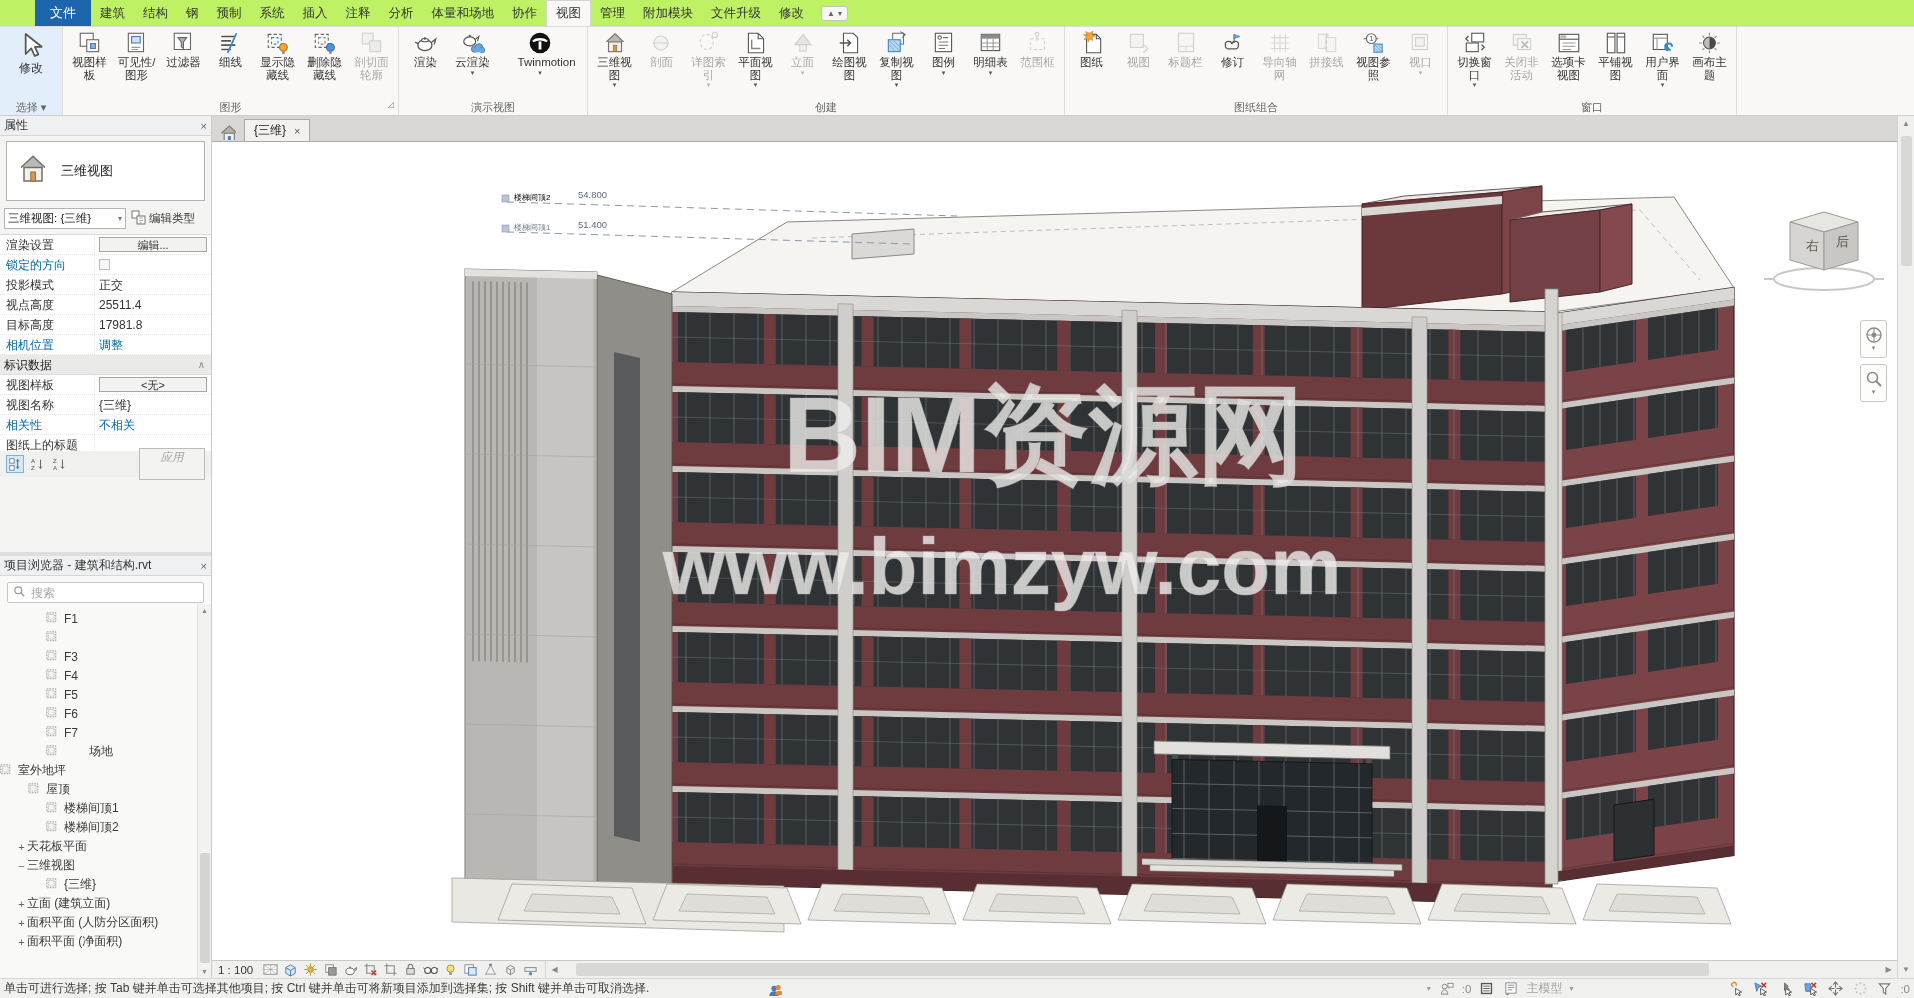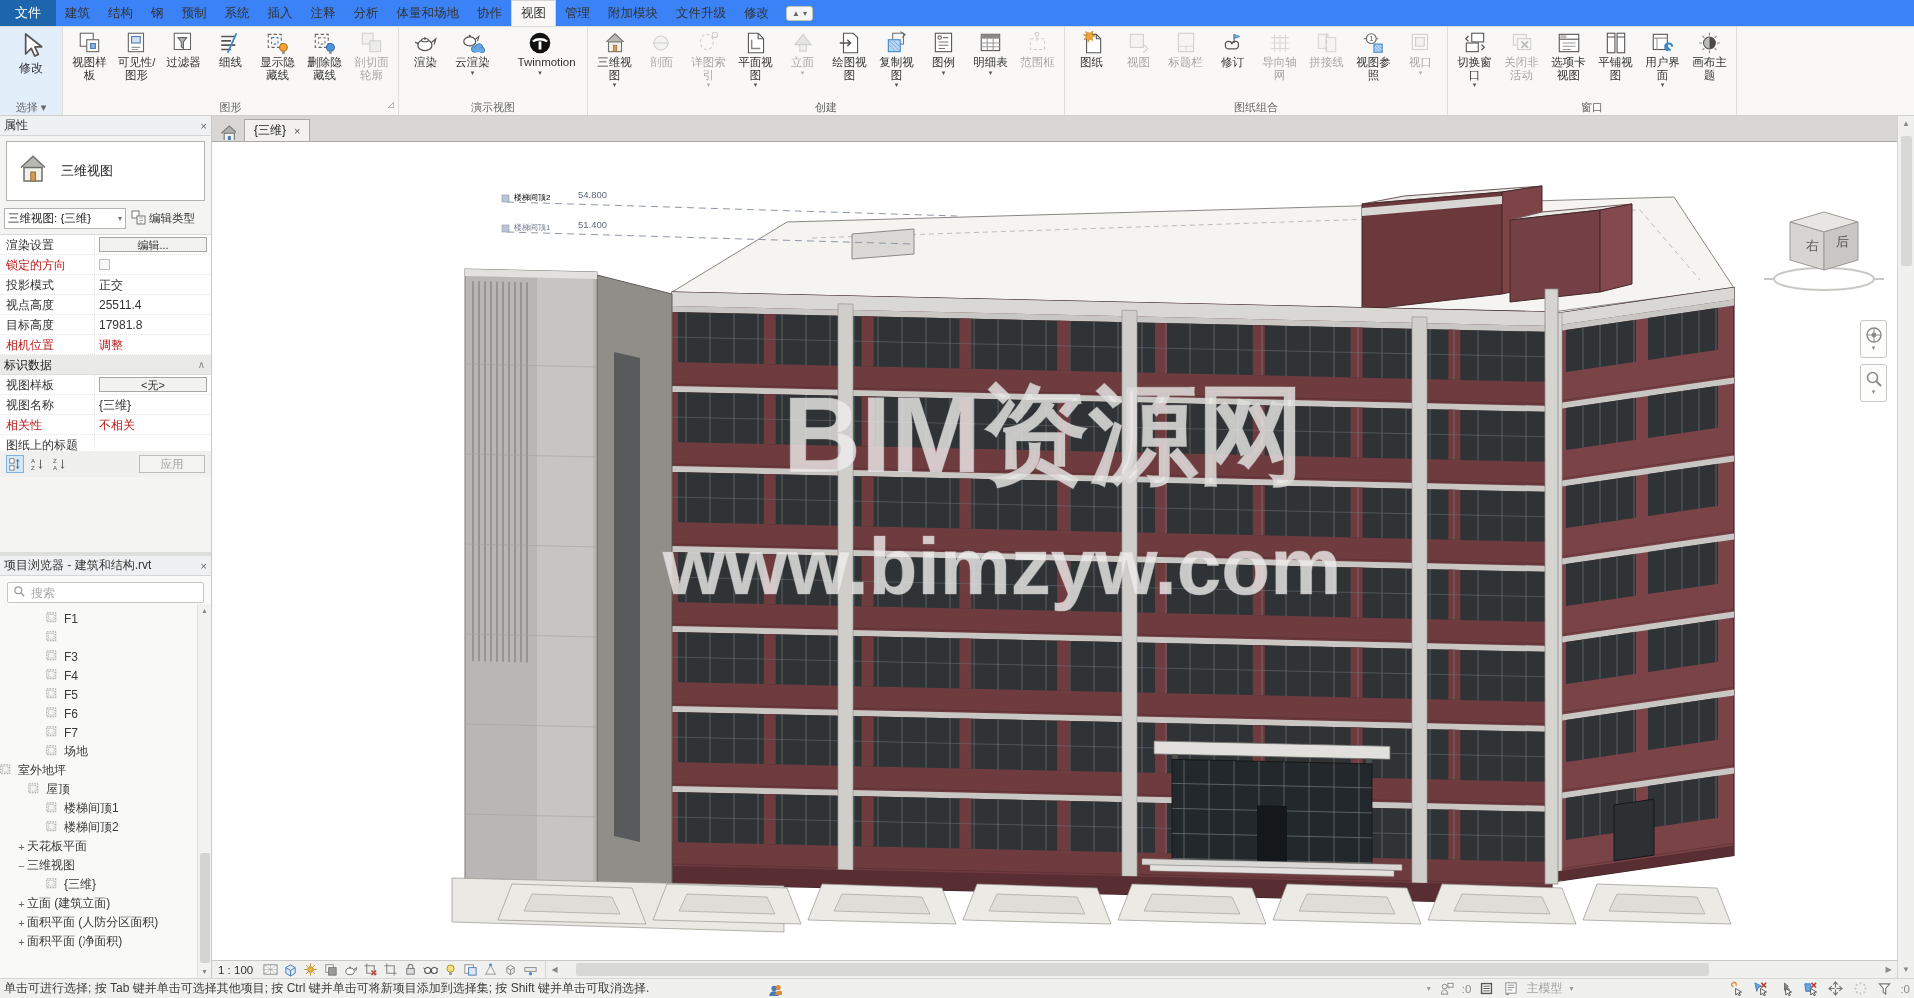--- a/index.html
+++ b/index.html
@@ -1,21 +1,21 @@
 <!DOCTYPE html>
 <html><head>
 <meta charset="utf-8">
 <style>
   * { margin:0; padding:0; box-sizing:border-box; }
   html,body { width:1914px; height:998px; overflow:hidden; background:#e8e8e8;
     font-family:"Liberation Sans","DejaVu Sans",sans-serif; }
   #app { width:1914px; height:998px; display:flex; flex-direction:column; position:relative; }
 
   
-  .menubar { height:27px; background:#3b82f6; display:flex; align-items:stretch; border-bottom:1px solid #dcdcdb; flex:0 0 27px; }
+  .menubar { height:27px; background:#bef264; display:flex; align-items:stretch; border-bottom:1px solid #dcdcdb; flex:0 0 27px;padding-left:35px; }
   .file-btn { width:56px; background:#1d66ad; color:#fff; font-size:13px; display:flex; align-items:center; justify-content:center; cursor:default; }
   .menu-tabs { display:flex; }
   .mtab { padding:0 9px; font-size:12.5px; color:#333; display:flex; align-items:center; }
   .mtab.active { background:#f9f8f7; border:1px solid #d4d4d3; border-bottom:none; }
   .ribbon-toggle { margin-left:8px; align-self:center; border:1px solid #c2c2c1; border-radius:3px; background:#f6f6f5; color:#666; font-size:8px; padding:2px 5px; display:flex; gap:3px; align-items:center; }
 
   
   .ribbon { height:89px; flex:0 0 89px; background:#f9f8f7; border-bottom:1px solid #cfcfce; display:flex; align-items:stretch; overflow:hidden; }
   .rgroup { display:flex; flex-direction:column; border-right:1px solid #dddddc; padding:1px 3px 0; }
   .rgroup.select { background:#e2eef9; }
@@ -40,29 +40,29 @@
   .typebox { margin:5px 6px 3px; height:60px; background:#fff; border:1px solid #b3b3b2; display:flex; align-items:center; gap:10px; padding:0 8px; }
   .typebox .tname { font-size:13px; color:#222; }
   .selrow { display:flex; align-items:center; margin:2px 4px 4px; gap:4px; height:24px; }
   .isel { flex:0 0 122px; height:21px; border:1px solid #b3b3b2; background:#fff; font-size:11.5px; color:#222; display:flex; align-items:center; padding:0 3px; }
   .isel .ca { margin-left:auto; font-size:8px; color:#777; }
   .etbtn { display:flex; align-items:center; gap:3px; font-size:11.5px; color:#333; white-space:nowrap; overflow:hidden; }
   .pgrid { height:217px; overflow:hidden; background:#fff; border-top:1px solid #d9d9d8; }
   .prow { display:flex; height:20px; line-height:20px; font-size:12px; border-bottom:1px dotted #e4e4e3; color:#333; }
   .prow .pl { width:94px; padding-left:6px; white-space:nowrap; overflow:hidden; }
   .prow .pv { flex:1; border-left:1px dotted #e4e4e3; padding:0 4px; white-space:nowrap; overflow:hidden; display:flex; align-items:center; }
-  .prow.dis { color:#b91c1c; }
+  .prow.dis { color:#0369a1; }
   .prow.sec { background:#eaeae9; color:#222; border-bottom:1px solid #dcdcdb; }
   .prow.sec .cc { margin-left:auto; margin-right:6px; color:#888; font-size:10px; }
   .vbtn { flex:1; height:15px; line-height:14px; border:1px solid #a6a6a5; background:#f2f2f1; font-size:11px; text-align:center; color:#333; }
   .cbox { width:11px; height:11px; border:1px solid #bdbdbc; background:#f7f7f6; }
   .applyrow { height:26px; display:flex; align-items:center; gap:4px; padding:0 6px; background:#f0f0ef; }
   .sicon { width:18px; height:18px; display:flex; align-items:center; justify-content:center; }
   .sicon.sel { background:#d5e8f8; border:1px solid #7db2df; }
-  .applybtn { margin-left:auto; width:66px; height:18px; border:1px solid #bcbcbb; background:#f3f3f2; color:#a2a2a1; font-size:11.5px; text-align:center; line-height:17px; }
+  .applybtn { margin-left:auto; width:66px; height:32px; border:1px solid #bcbcbb; background:#f3f3f2; color:#a2a2a1; font-size:11.5px; text-align:center; line-height:17px;font-style:italic; }
 
   .browser { flex:1; display:flex; flex-direction:column; background:#f9f9f8; min-height:0; position:relative; }
   .searchbox { margin:6px 7px 4px; height:21px; border:1px solid #c6c6c5; background:#fff; border-radius:2px; display:flex; align-items:center; gap:5px; padding:0 5px; }
   .searchbox input { border:none; outline:none; font-size:12px; color:#333; width:140px; background:transparent; font-family:inherit; }
   .searchbox input::placeholder { color:#a9a9a8; }
   .tree { flex:1; overflow:hidden; padding-top:2px; position:relative; }
   .trow { height:19px; display:flex; align-items:center; font-size:12px; color:#3a3a3a; white-space:nowrap; }
   .trow .exp { width:11px; text-align:center; color:#666; font-size:11px; flex:0 0 11px; }
   .trow .tic { flex:0 0 14px; height:13px; margin-right:4px; }
   .tscroll { position:absolute; right:0; top:0; bottom:0; width:14px; background:#f2f2f1; border-left:1px solid #e0e0df; display:flex; flex-direction:column; }
@@ -634,21 +634,21 @@
                 </svg></span>
               <span>F6</span>
             </div>
             <div class="trow" style="padding-left: 46px;">
               <span class="tic"><svg width="13" height="13" viewBox="0 0 16 16">
                   <rect x="1" y="1" width="11" height="11" fill="#f4f4f2" stroke="#8a8a89" stroke-dasharray="2 1.4"></rect>
                   <rect x="3" y="3" width="7" height="7" fill="none" stroke="#b5b5b4" stroke-dasharray="1.5 1"></rect>
                 </svg></span>
               <span>F7</span>
             </div>
-            <div class="trow" style="padding-left: 46px;">
+            <div class="trow" style="padding-left: 46px; gap: 25px;">
               <span class="tic"><svg width="13" height="13" viewBox="0 0 16 16">
                   <rect x="1" y="1" width="11" height="11" fill="#f4f4f2" stroke="#8a8a89" stroke-dasharray="2 1.4"></rect>
                   <rect x="3" y="3" width="7" height="7" fill="none" stroke="#b5b5b4" stroke-dasharray="1.5 1"></rect>
                 </svg></span>
               <span>场地</span>
             </div>
             <div class="trow" style="">
               <span class="tic"><svg width="13" height="13" viewBox="0 0 16 16">
                   <rect x="1" y="1" width="11" height="11" fill="#f4f4f2" stroke="#8a8a89" stroke-dasharray="2 1.4"></rect>
                   <rect x="3" y="3" width="7" height="7" fill="none" stroke="#b5b5b4" stroke-dasharray="1.5 1"></rect>

